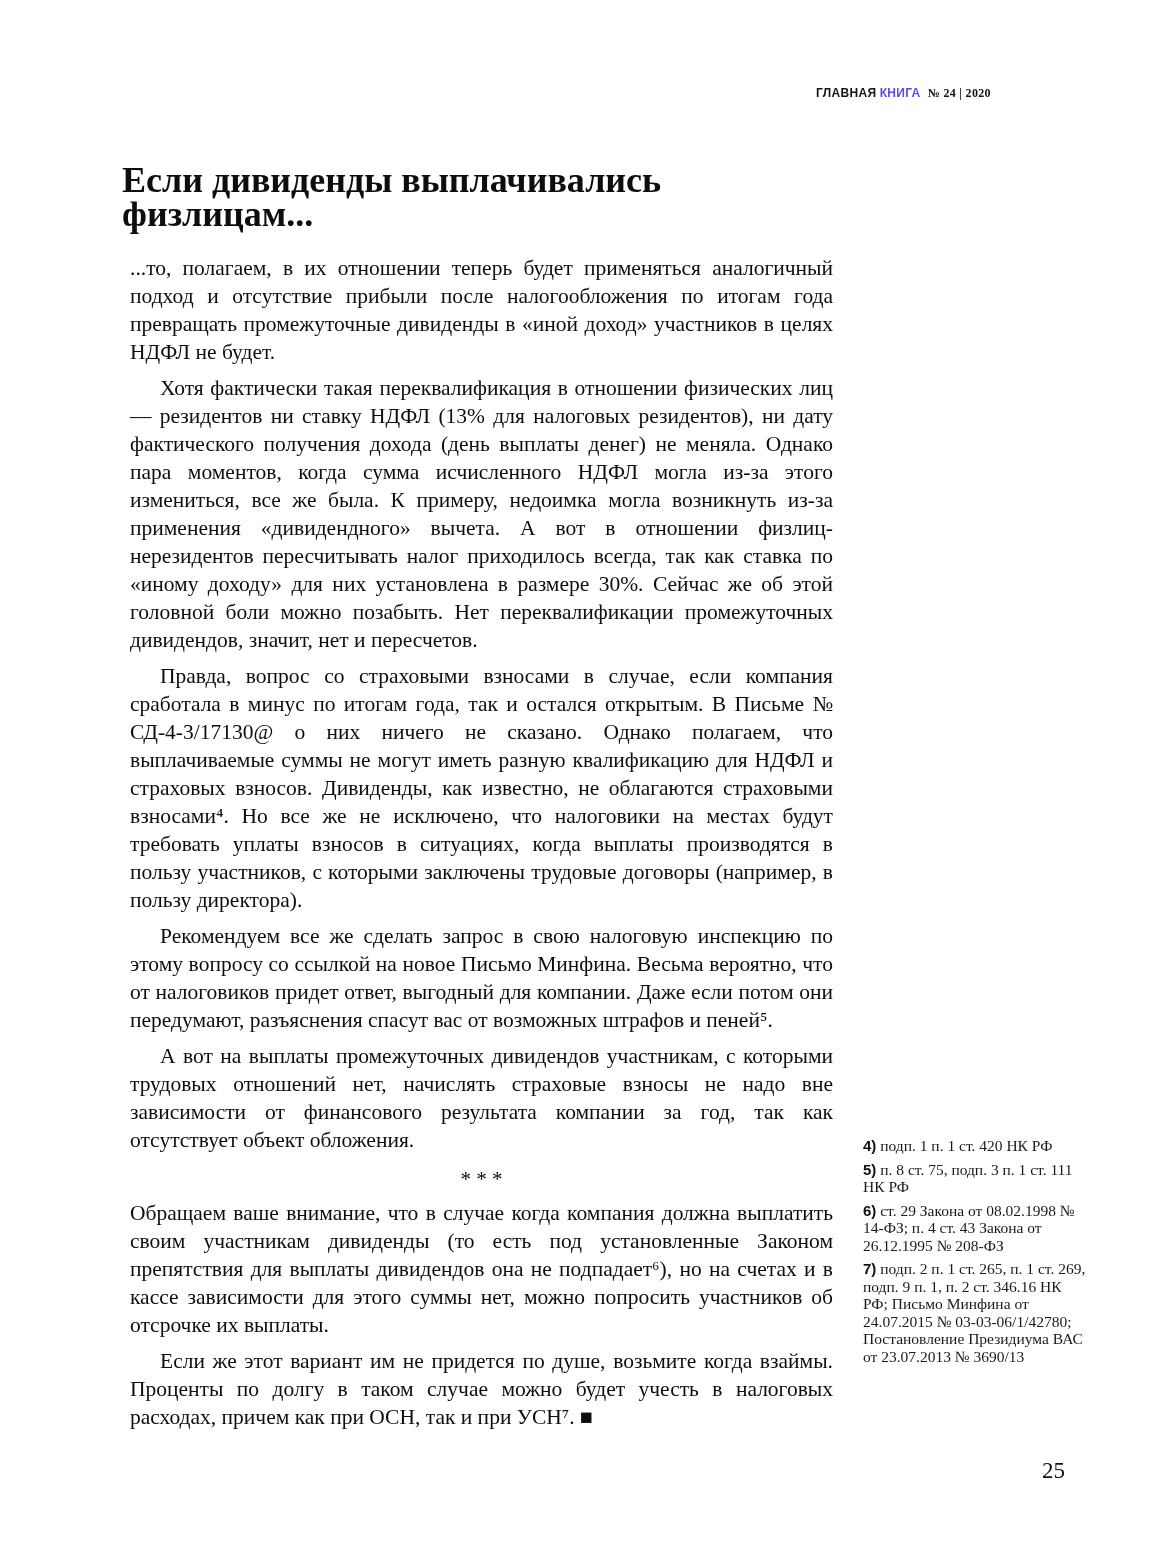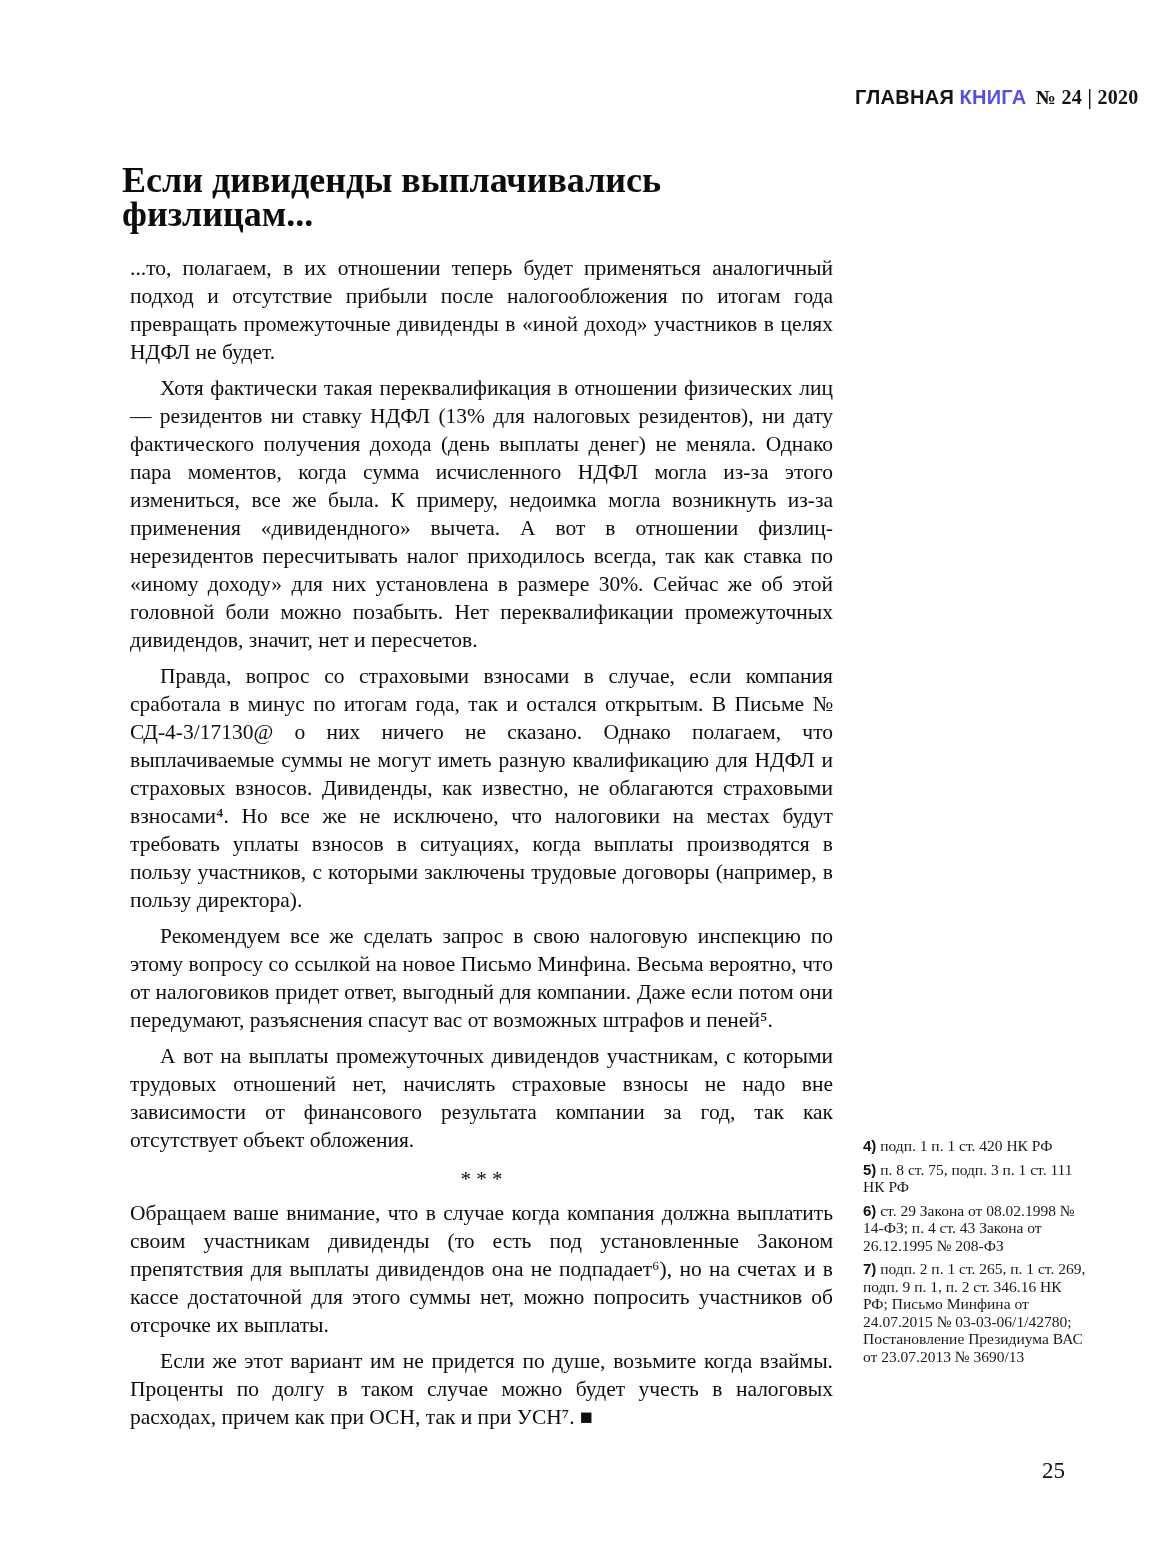--- a/index.html
+++ b/index.html
@@ -10,24 +10,24 @@
     margin: 0 auto;
     background: #ffffff;
     color: #111111;
     font-family: "Liberation Serif", "DejaVu Serif", serif;
     overflow: hidden;
   }
 
   
   .header {
     position: absolute;
-    left: 855px;
+    left: 816px;
     top: 86px;
     white-space: nowrap;
-    font-size: 20px;
+    font-size: 12px;
     font-weight: 700;
     letter-spacing: 0.3px;
   }
   .brand {
     font-family: "Liberation Sans", "DejaVu Sans", sans-serif;
     font-weight: 700;
   }
   .brand-black { color: #141414; }
   .brand-accent { color: #5b4fdf; }
   .issue {
@@ -113,21 +113,21 @@
     <h1>Если дивиденды выплачивались физлицам...</h1>
 
     <p class="body">...то, полагаем, в их отношении теперь будет применяться аналогичный подход и отсутствие прибыли после налогообложения по итогам года превращать промежуточные дивиденды в «иной доход» участников в целях НДФЛ не будет.</p>
     <p class="body indent">Хотя фактически такая переквалификация в отношении физических лиц — резидентов ни ставку НДФЛ (13% для налоговых резидентов), ни дату фактического получения дохода (день выплаты денег) не меняла. Однако пара моментов, когда сумма исчисленного НДФЛ могла из-за этого измениться, все же была. К примеру, недоимка могла возникнуть из-за применения «дивидендного» вычета. А вот в отношении физлиц-нерезидентов пересчитывать налог приходилось всегда, так как ставка по «иному доходу» для них установлена в размере 30%. Сейчас же об этой головной боли можно позабыть. Нет переквалификации промежуточных дивидендов, значит, нет и пересчетов.</p>
     <p class="body indent">Правда, вопрос со страховыми взносами в случае, если компания сработала в минус по итогам года, так и остался открытым. В Письме № СД-4-3/17130@ о них ничего не сказано. Однако полагаем, что выплачиваемые суммы не могут иметь разную квалификацию для НДФЛ и страховых взносов. Дивиденды, как известно, не облагаются страховыми взносами⁴. Но все же не исключено, что налоговики на местах будут требовать уплаты взносов в ситуациях, когда выплаты производятся в пользу участников, с которыми заключены трудовые договоры (например, в пользу директора).</p>
     <p class="body indent">Рекомендуем все же сделать запрос в свою налоговую инспекцию по этому вопросу со ссылкой на новое Письмо Минфина. Весьма вероятно, что от налоговиков придет ответ, выгодный для компании. Даже если потом они передумают, разъяснения спасут вас от возможных штрафов и пеней⁵.</p>
     <p class="body indent">А вот на выплаты промежуточных дивидендов участникам, с которыми трудовых отношений нет, начислять страховые взносы не надо вне зависимости от финансового результата компании за год, так как отсутствует объект обложения.</p>
 
     <div class="separator">* * *</div>
 
-    <p class="body">Обращаем ваше внимание, что в случае когда компания должна выплатить своим участникам дивиденды (то есть под установленные Законом препятствия для выплаты дивидендов она не подпадает⁶), но на счетах и в кассе достаточной для этого суммы нет, можно попросить участников об отсрочке их выплаты.</p>
+    <p class="body">Обращаем ваше внимание, что в случае когда компания должна выплатить своим участникам дивиденды (то есть под установленные Законом препятствия для выплаты дивидендов она не подпадает⁶), но на счетах и в кассе зависимости для этого суммы нет, можно попросить участников об отсрочке их выплаты.</p>
     <p class="body indent">Если же этот вариант им не придется по душе, возьмите когда взаймы. Проценты по долгу в таком случае можно будет учесть в налоговых расходах, причем как при ОСН, так и при УСН⁷. ■</p>
   </div>
 
   <div class="footnotes">
     <p class="footnote">
       <span class="fn-num">4)</span>
       <span class="fn-text">подп. 1 п. 1 ст. 420 НК РФ</span>
     </p>
     <p class="footnote">
       <span class="fn-num">5)</span>

